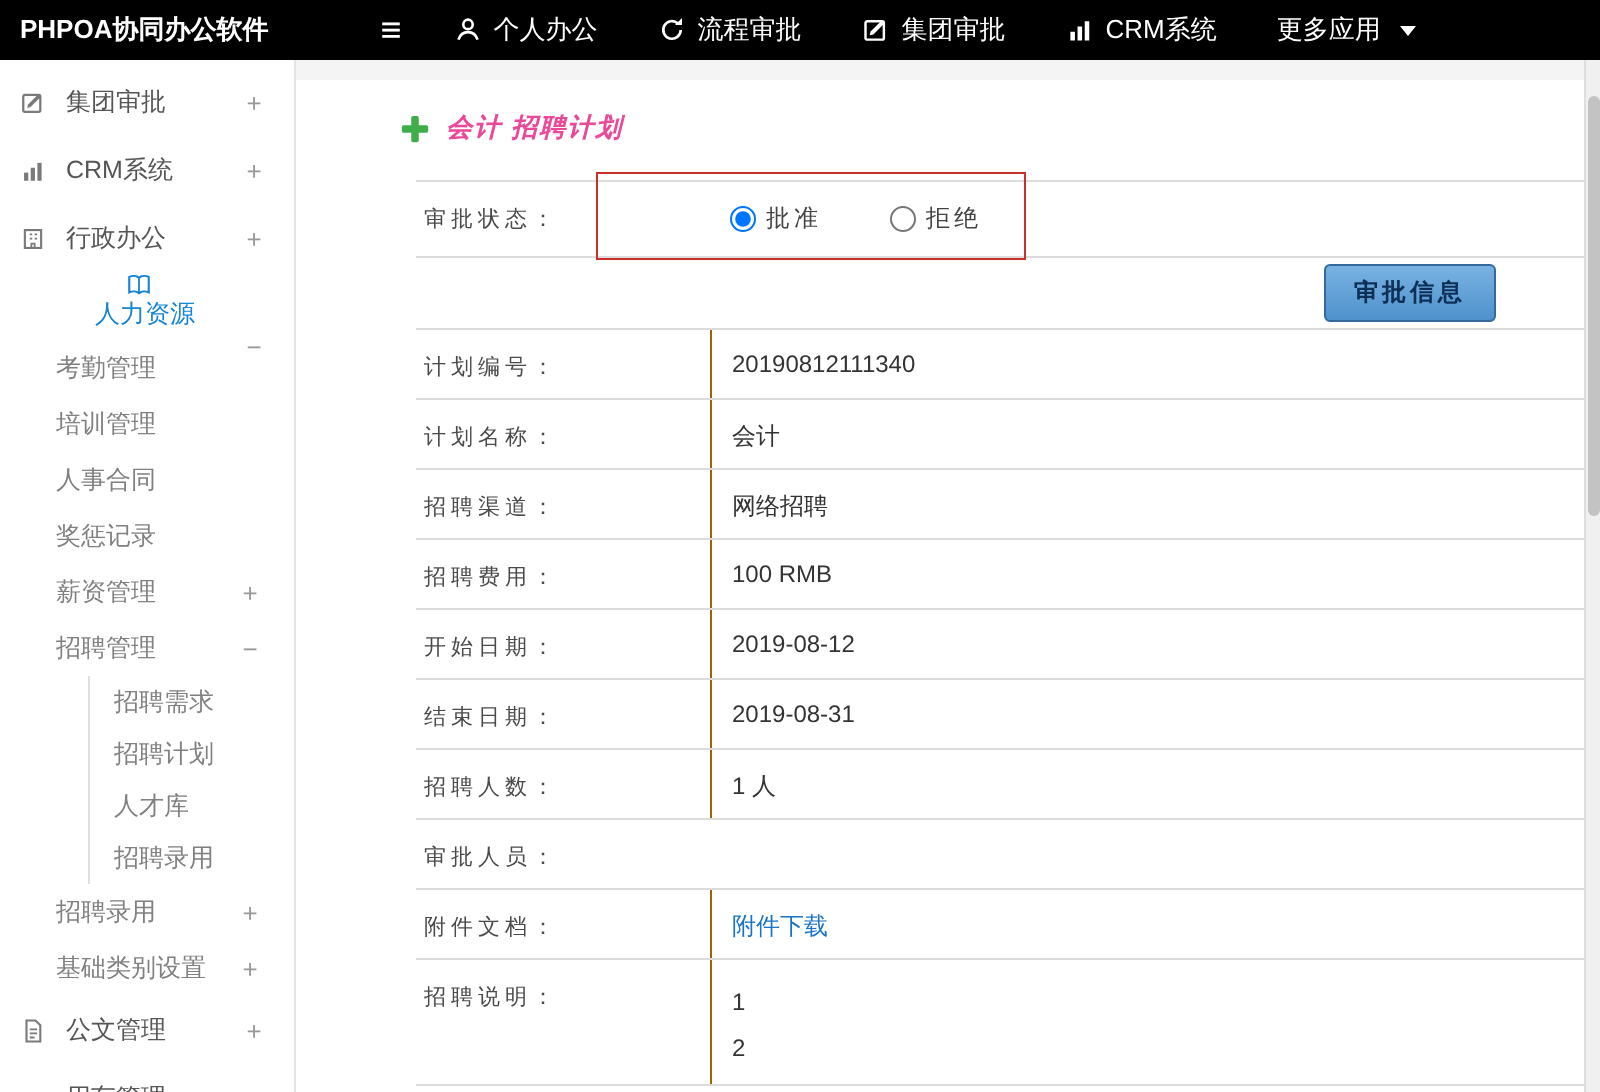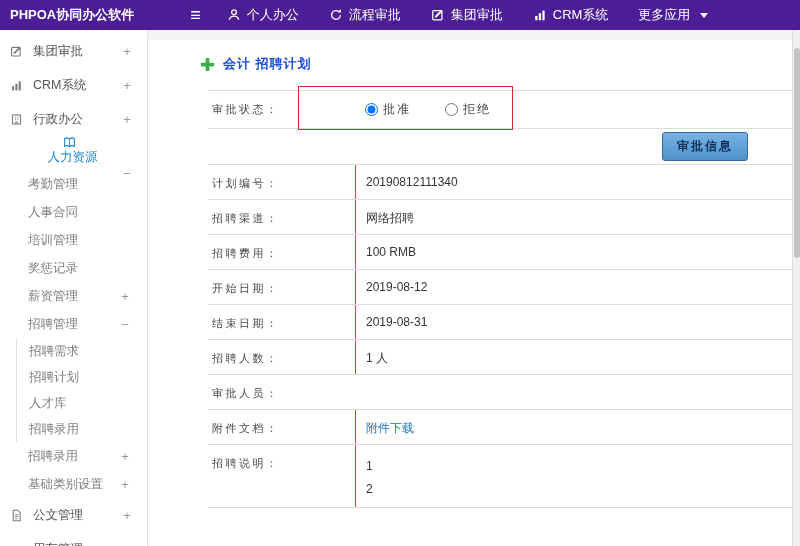--- a/index.html
+++ b/index.html
@@ -7,21 +7,21 @@
   body {
     font-family:"Liberation Sans", sans-serif;
     font-size:12px;
     background:#ffffff;
     color:#333;
     position:relative;
   }
 
   
   .topbar {
-    height:30px; background:#4c1d95; color:#fff;
+    height:30px; background:#000000; color:#fff;
     display:flex; align-items:center;
   }
   .brand { font-size:13px; font-weight:bold; padding:0 10px; white-space:nowrap; }
   .hamburger { font-size:18px; line-height:30px; margin:0 26px 0 46px; cursor:pointer; }
   .topnav { display:flex; align-items:center; gap:30px; }
   .nav-item { display:flex; align-items:center; gap:6px; font-size:13px; cursor:pointer; white-space:nowrap; }
   .nav-item svg { display:block; }
   .caret {
     width:0; height:0; border-left:4px solid transparent; border-right:4px solid transparent;
     border-top:5px solid #fff; margin-left:4px;
@@ -34,29 +34,29 @@
   .sidebar {
     width:148px; min-width:148px; border-right:1px solid #e3e3e3;
     padding-top:4px; overflow:hidden; background:#fff;
   }
   .s-item { display:flex; align-items:center; cursor:pointer; color:#555; }
   .s-item .sicon { width:17px; margin-right:6px; color:#7a7a7a; display:flex; align-items:center; }
   .s-item .slabel { font-size:12.5px; }
   .s-item .expand { margin-left:auto; color:#999; font-size:13px; width:16px; text-align:center; }
   .lvl0 { height:34px; padding:0 12px 0 10px; }
   .lvl1 { height:28px; padding:0 14px 0 28px; color:#808080; font-size:12px; }
-  .lvl2 { height:26px; margin-left:16px; padding:0 10px 0 12px; border-left:1px solid #e0e0e0; color:#808080; font-size:12px; }
+  .lvl2 { height:26px; margin-left:44px; padding:0 10px 0 12px; border-left:1px solid #e0e0e0; color:#808080; font-size:12px; }
   .s-item.active, .s-item.active .sicon { color:#1585d3;flex-direction:column; }
 
   
   .main { flex:1; background:#fff; position:relative; overflow:hidden; }
   .top-gap { height:10px; background:#f4f4f4; }
   .page-header { display:flex; align-items:center; gap:8px; margin:12px 0 0 52px; height:24px; }
   .plus-icon svg { display:block; }
-  .page-title { color:#1d4ed8; font-weight:bold; font-size:13px; letter-spacing:1px; }
+  .page-title { color:#ec4899; font-weight:bold; font-size:13px; letter-spacing:1px;font-style:italic; }
 
   .form-table {
     position:relative;
     margin:14px 2px 0 60px;
     border-top:1px solid #dcdcdc;
     background:#fff;
   }
   .frow { display:flex; border-bottom:1px solid #dcdcdc; min-height:35px; }
   .fl {
     width:147px; min-width:147px;
@@ -192,25 +192,25 @@
           </svg>
         </span>
       <span class="slabel">人力资源</span>
       <span class="expand">−</span>
     </div>
     <div class="s-item lvl1">
       <span class="slabel">考勤管理</span>
       <span class="expand"></span>
     </div>
     <div class="s-item lvl1">
+      <span class="slabel">培训管理</span>
+      <span class="expand"></span>
+    </div>
+    <div class="s-item lvl1">
       <span class="slabel">人事合同</span>
-      <span class="expand"></span>
-    </div>
-    <div class="s-item lvl1">
-      <span class="slabel">培训管理</span>
       <span class="expand"></span>
     </div>
     <div class="s-item lvl1">
       <span class="slabel">奖惩记录</span>
       <span class="expand"></span>
     </div>
     <div class="s-item lvl1">
       <span class="slabel">薪资管理</span>
       <span class="expand">+</span>
     </div>
@@ -293,20 +293,24 @@
 
       <div class="frow btn-row">
         <button class="approve-btn">审批信息</button>
       </div>
 
       <div class="frow">
         <div class="fl">计划编号：</div>
         <div class="fv">20190812111340</div>
       </div>
       <div class="frow">
+        <div class="fl">计划名称：</div>
+        <div class="fv">会计</div>
+      </div>
+      <div class="frow">
         <div class="fl">招聘渠道：</div>
         <div class="fv">网络招聘</div>
       </div>
       <div class="frow">
         <div class="fl">招聘费用：</div>
         <div class="fv">100 RMB</div>
       </div>
       <div class="frow">
         <div class="fl">开始日期：</div>
         <div class="fv">2019-08-12</div>

